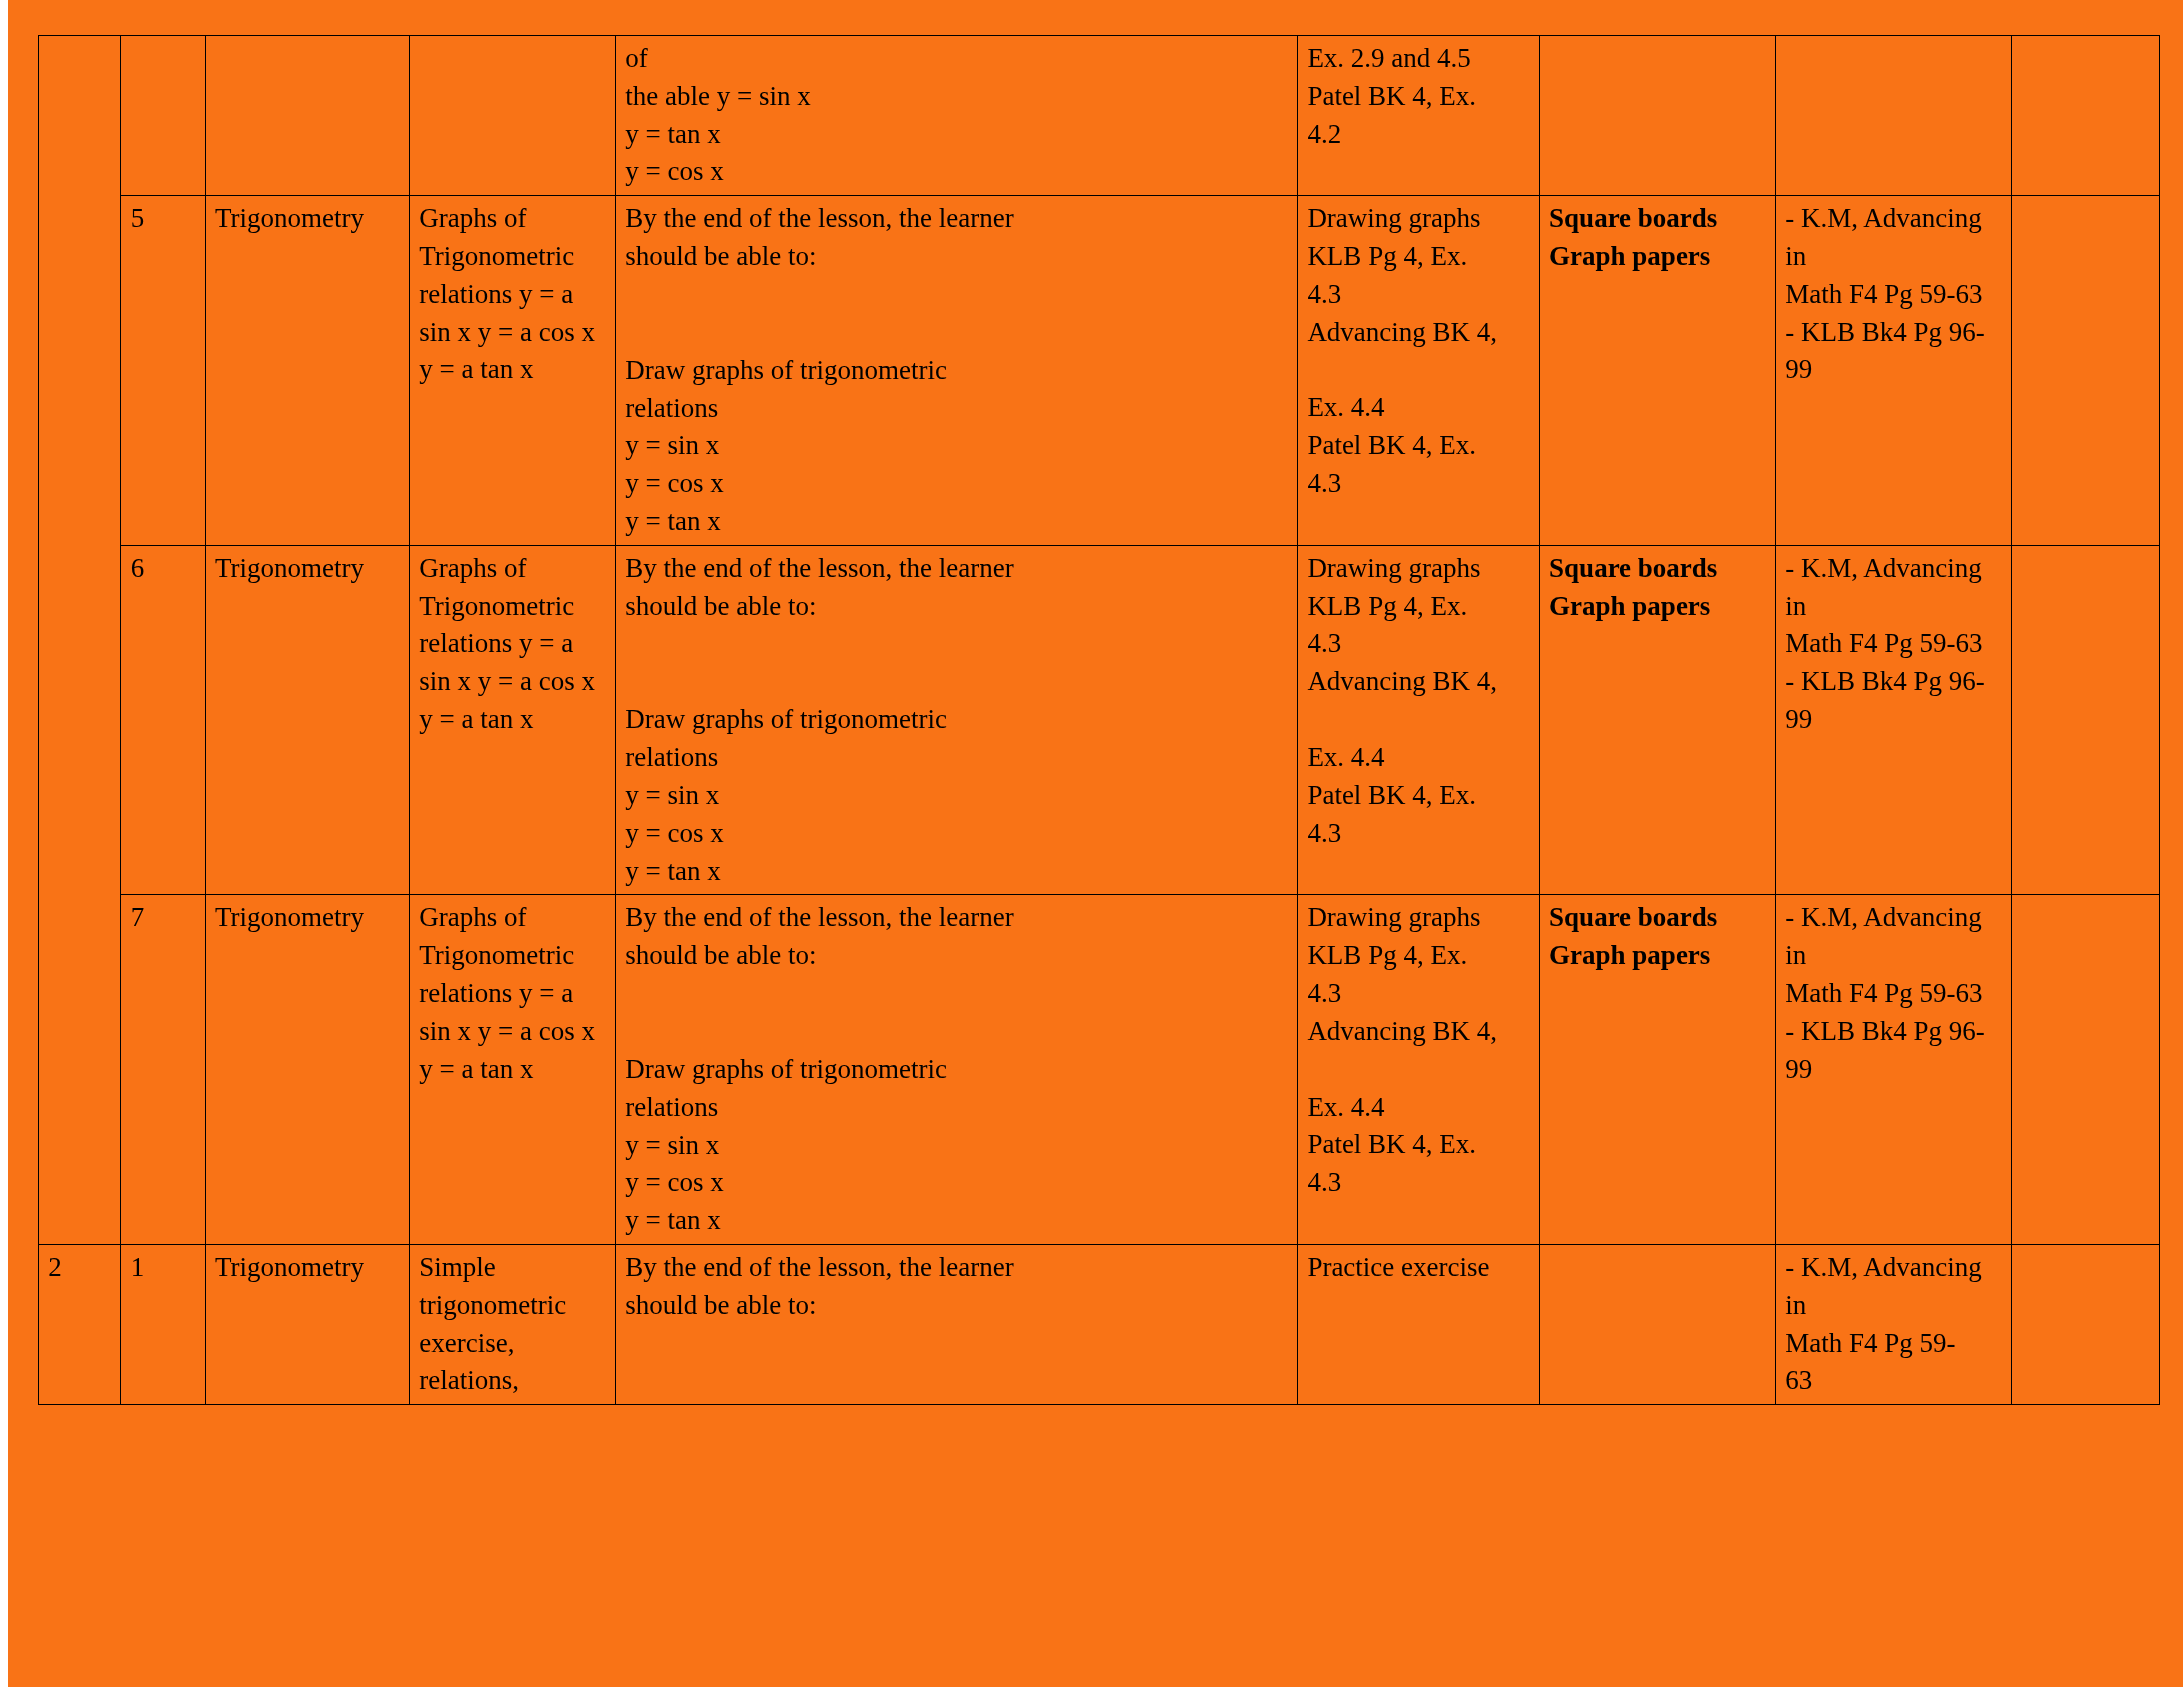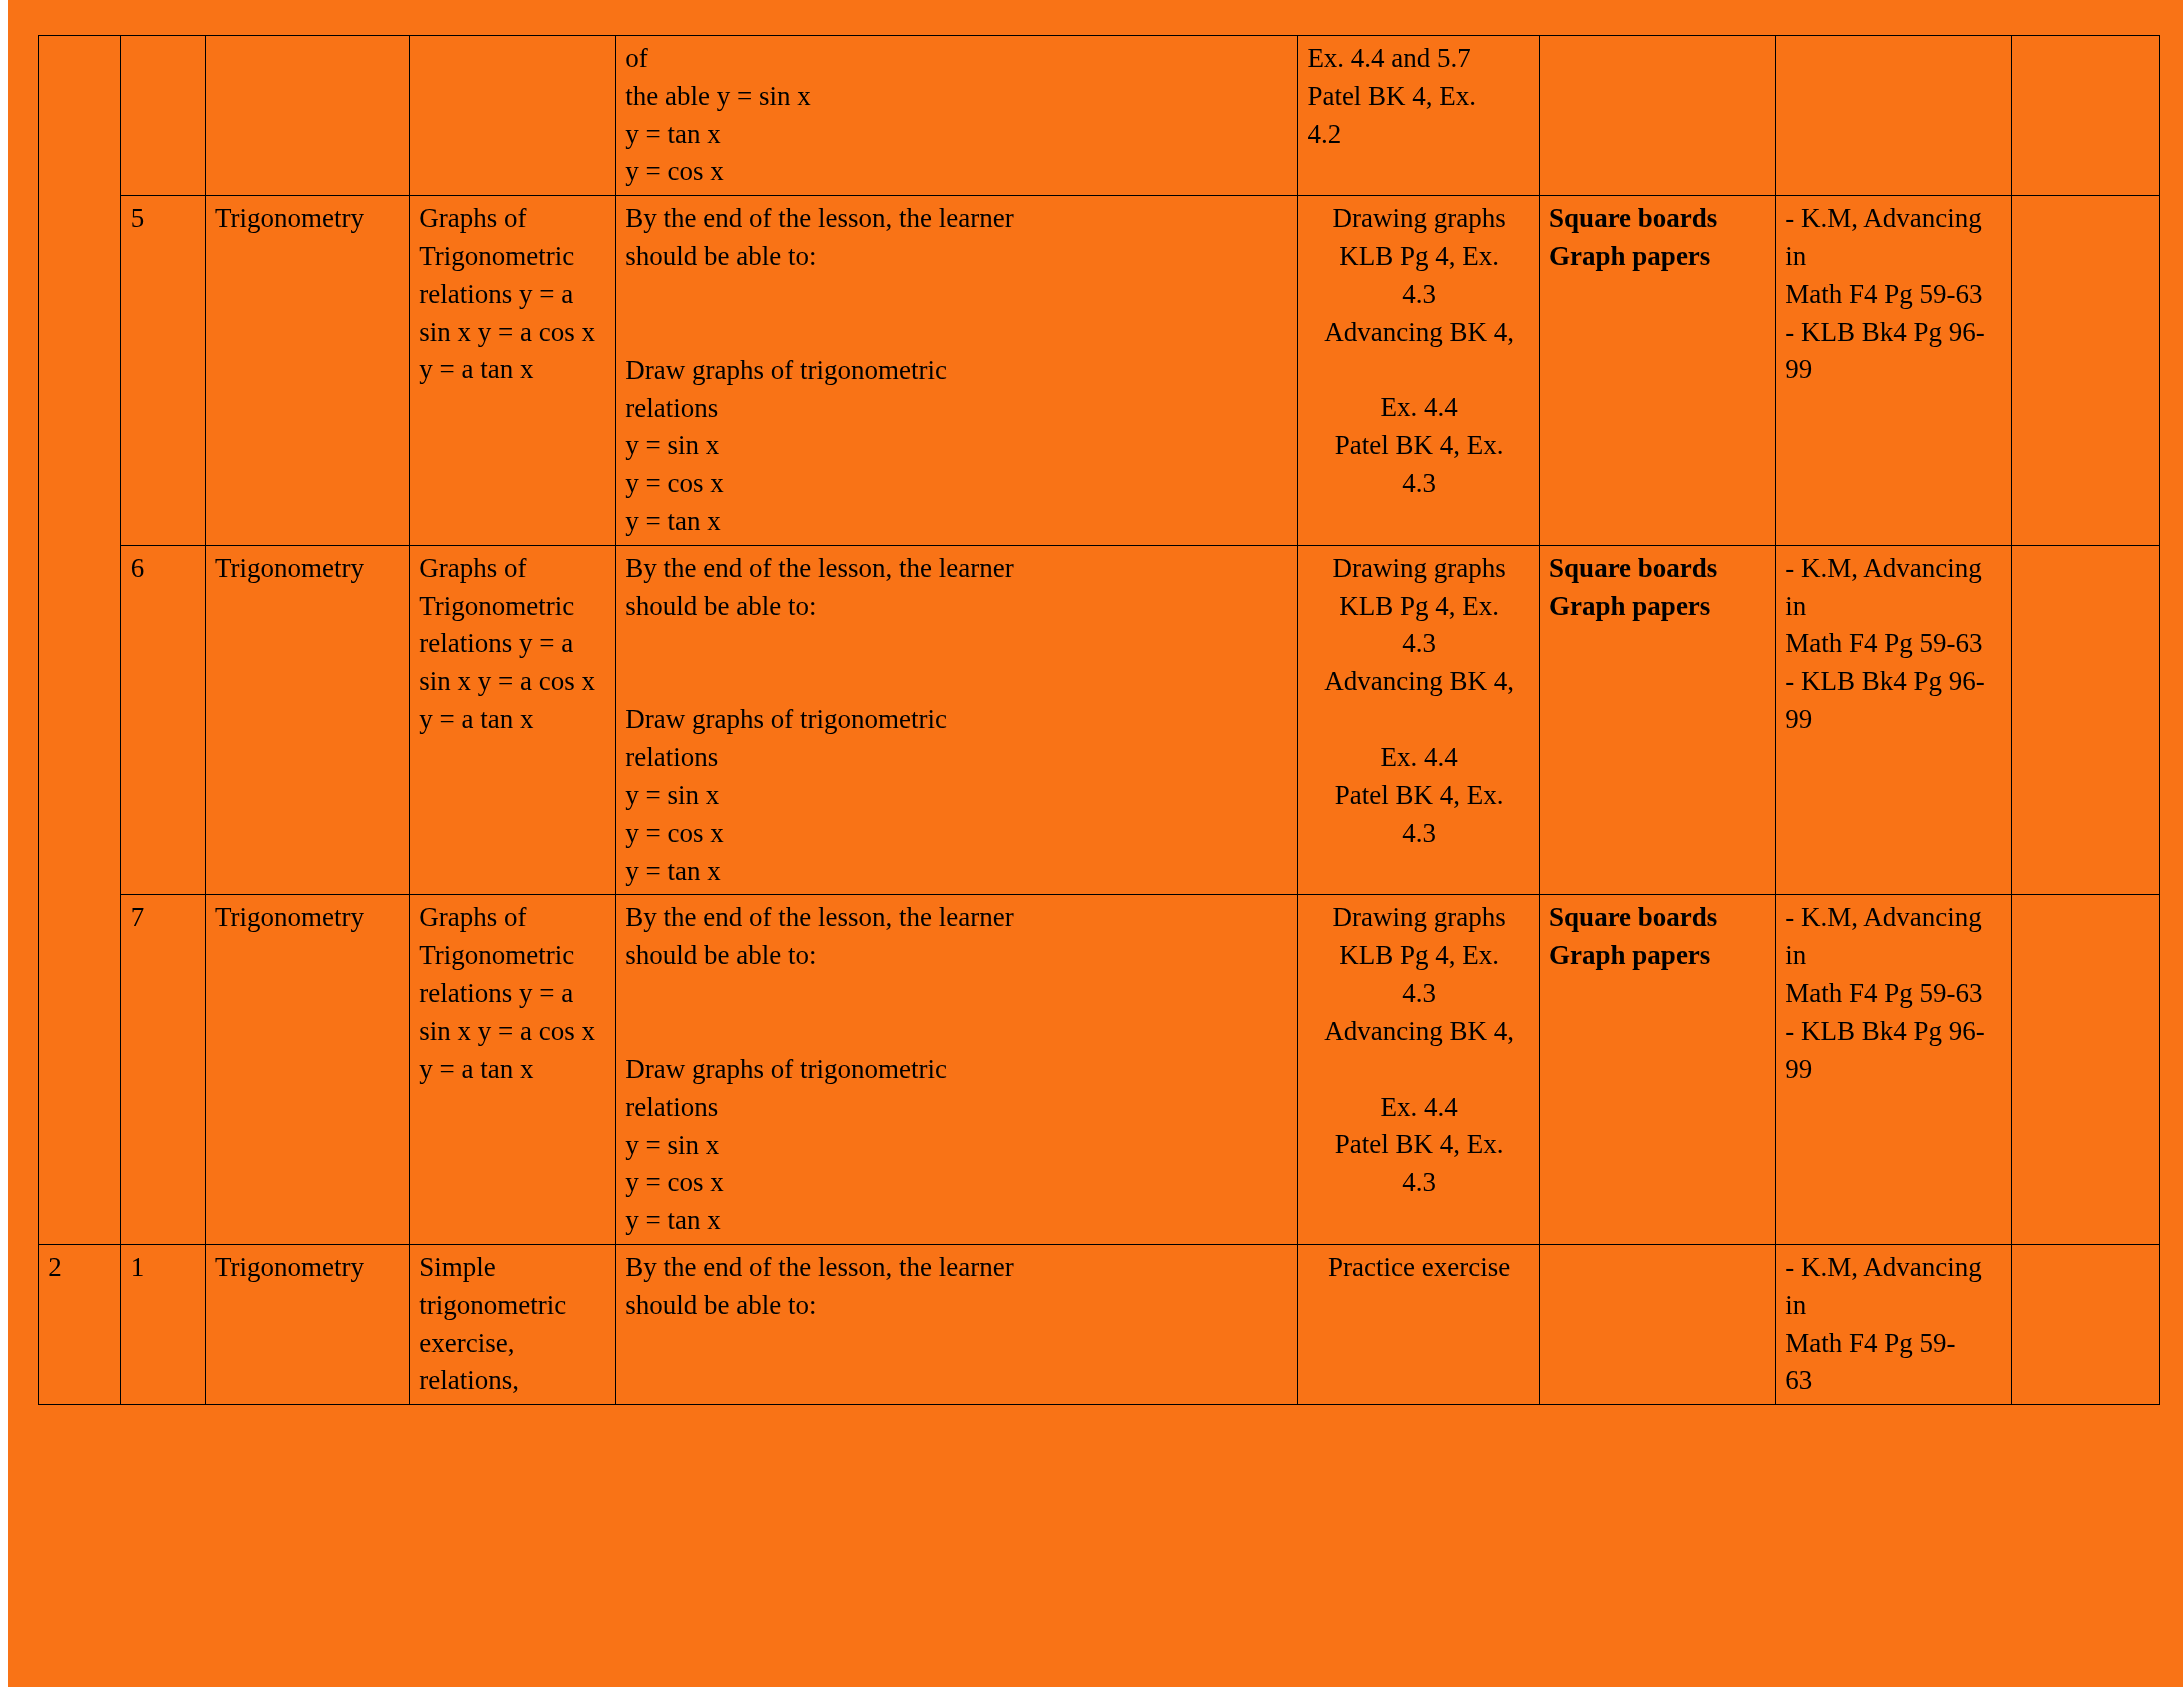--- a/index.html
+++ b/index.html
@@ -53,21 +53,21 @@
   .c-obj     { width: 364px; }
   .c-act     { width: 129px; }
   .c-res     { width: 126px; }
   .c-ref     { width: 126px; }
   .c-rem     { width: 79px; }
 
   .cell-lines { display: block; }
   .cell-lines .ln { display: block; white-space: pre-wrap; min-height: 0.7px; }
   .cell-lines .ln.blank { height: 38px; }
 
-  .pad-top-1 { padding-top: 26.5px; text-align: center; }
+  .pad-top-1 { padding-top: 26.5px; }
   .pad-top-2 { padding-top: 38px; font-weight: bold; }
 </style>
 </head>
 <body>
 
 <div class="page">
 
   <table class="sow-table">
     <colgroup>
       <col class="c-week">
@@ -90,21 +90,21 @@
         <td class="cell-objectives">
           <span class="cell-lines">
             <span class="ln">of</span>
             <span class="ln">the able y = sin x</span>
             <span class="ln">y = tan x</span>
             <span class="ln">y = cos x</span>
           </span>
         </td>
         <td class="cell-activities">
           <span class="cell-lines">
-            <span class="ln">Ex. 4.4 and 5.7</span>
+            <span class="ln">Ex. 2.9 and 4.5</span>
             <span class="ln">Patel BK 4, Ex.</span>
             <span class="ln">4.2</span>
           </span>
         </td>
         <td class="cell-resources"></td>
         <td class="cell-references"></td>
         <td class="cell-remarks"></td>
       </tr>
 
       <tr>

